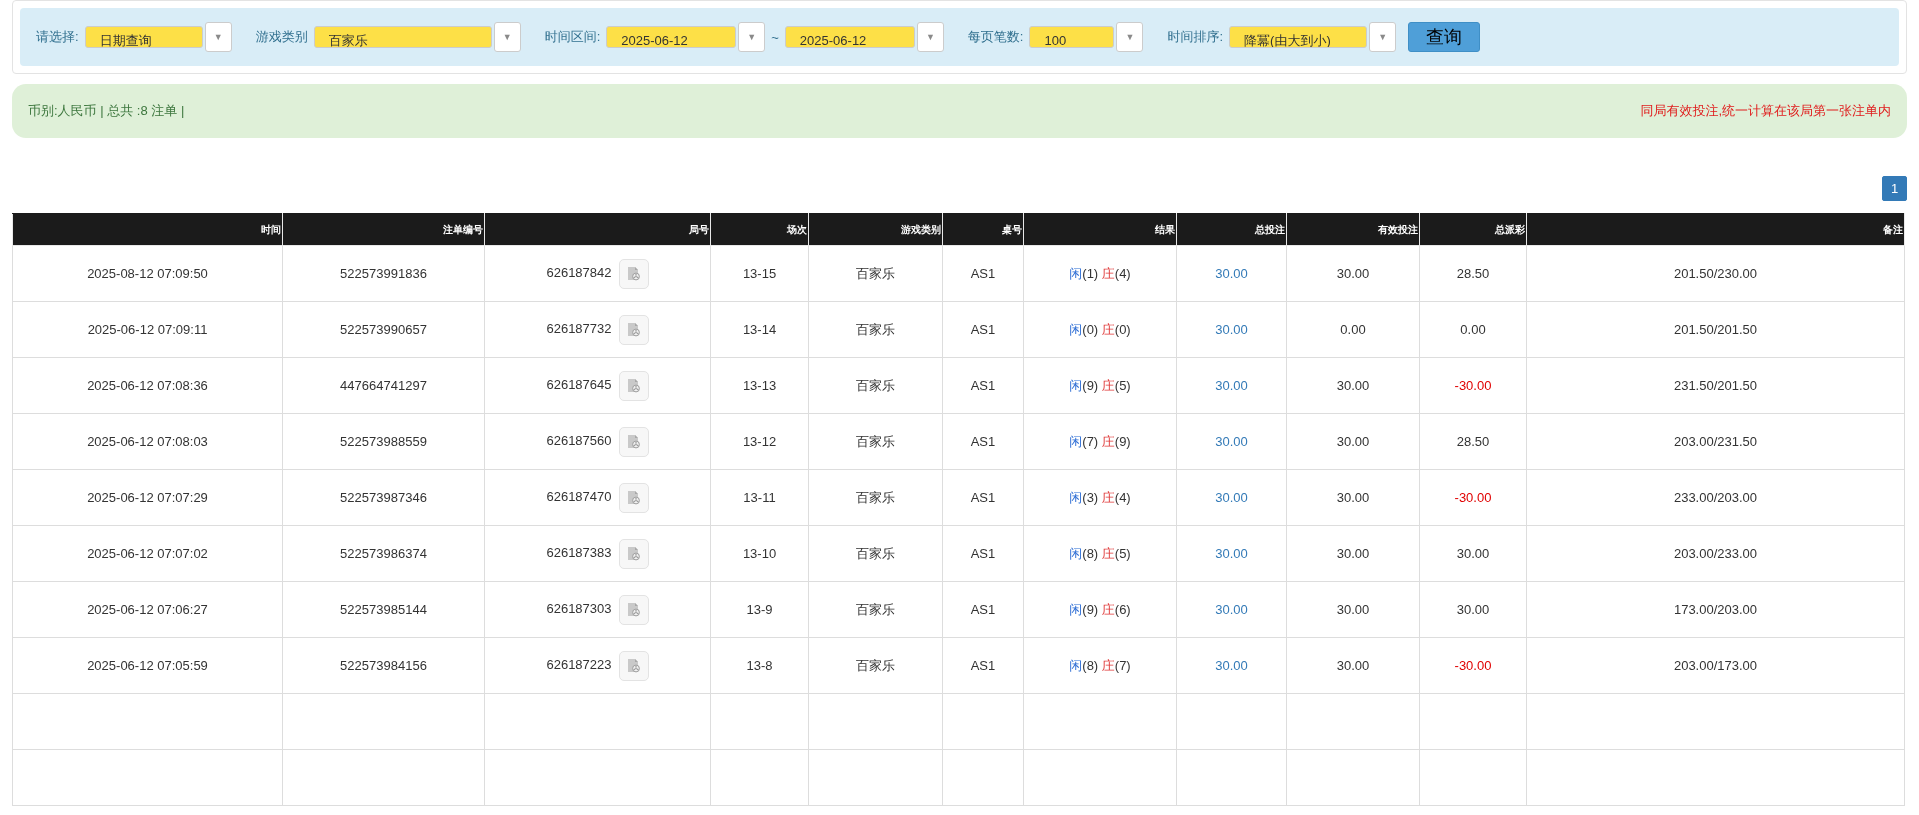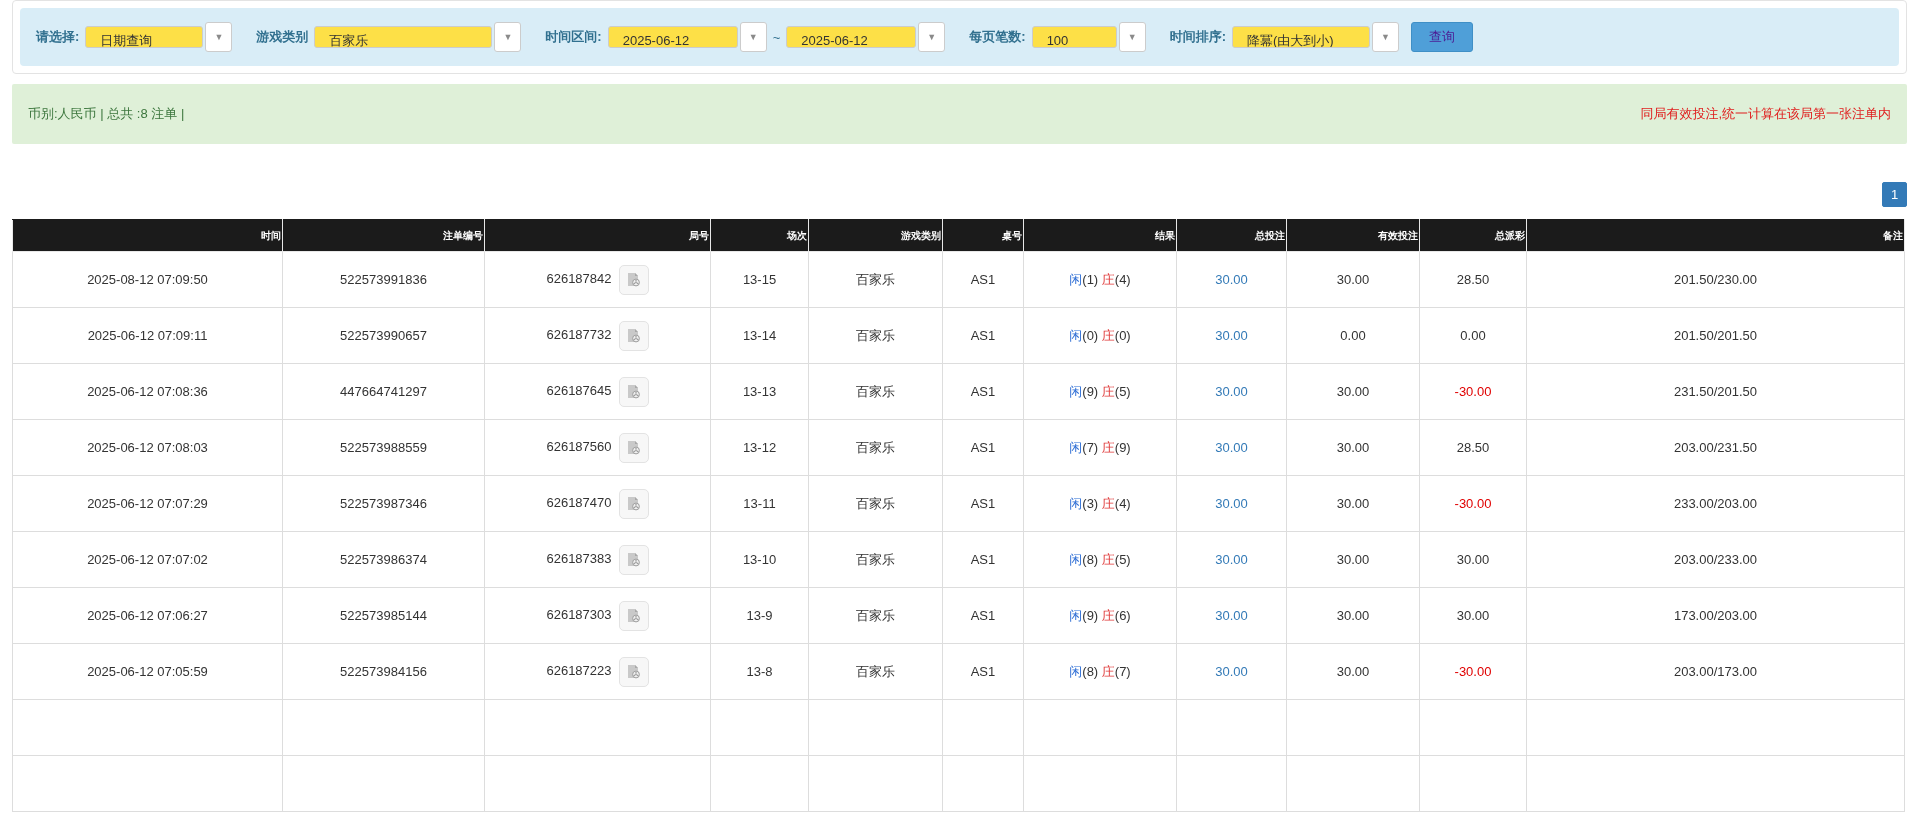--- a/index.html
+++ b/index.html
@@ -21,47 +21,47 @@
   .filter-panel {
     border:1px solid #e3e3e3; border-radius:4px;
     background:#fff; padding:7px;
   }
   .filter-bar {
     background:#d9edf7; border-radius:4px;
     padding:14px 10px;
     display:flex; align-items:center; flex-wrap:nowrap;
   }
   .f-label {
-    color:#31708f; font-weight:bold; font-size:13px;
+    color:#31708f; font-weight:normal; font-size:13px;
     margin:0 6px 0 24px; white-space:nowrap;
   }
   .f-label:first-child { margin-left:6px; }
   .select-wrap { display:flex; align-items:center; }
   .select-field {
     background:#fde047; border:1px solid #ccc; border-radius:3px;
     height:22px; line-height:28px; padding:0 14px;
     font-size:13px; color:#333; white-space:nowrap; overflow:hidden;
   }
   .select-arrow {
     background:#fff; border:1px solid #ccc; border-radius:3px;
     height:30px; width:27px; margin-left:2px;
     display:flex; align-items:center; justify-content:center;
     color:#8a8a8a; font-size:9px; cursor:pointer;
   }
   .tilde { margin:0 6px; color:#31708f; font-size:13px; }
   .search-btn {
     margin-left:12px; height:30px; padding:0 17px;
     background:#4f9fd8; border:1px solid #3f8fc6; border-radius:3px;
-    color:#4c1d95; font-size:13px; cursor:pointer;
+    color:#000000; font-size:18px; cursor:pointer;
   }
 
   
   .summary-bar {
-    margin-top:10px; background:#dff0d8; border-radius:2px;
-    height:60px; padding:0 16px;
+    margin-top:10px; background:#dff0d8; border-radius:14px;
+    height:54px; padding:0 16px;
     display:flex; align-items:center; justify-content:space-between;
     font-size:13px;
   }
   .summary-left { color:#3c763d; }
   .summary-right { color:#e01c1c; }
 
   
   .pagination-row {
     margin-top:38px; display:flex; justify-content:flex-end;
   }

